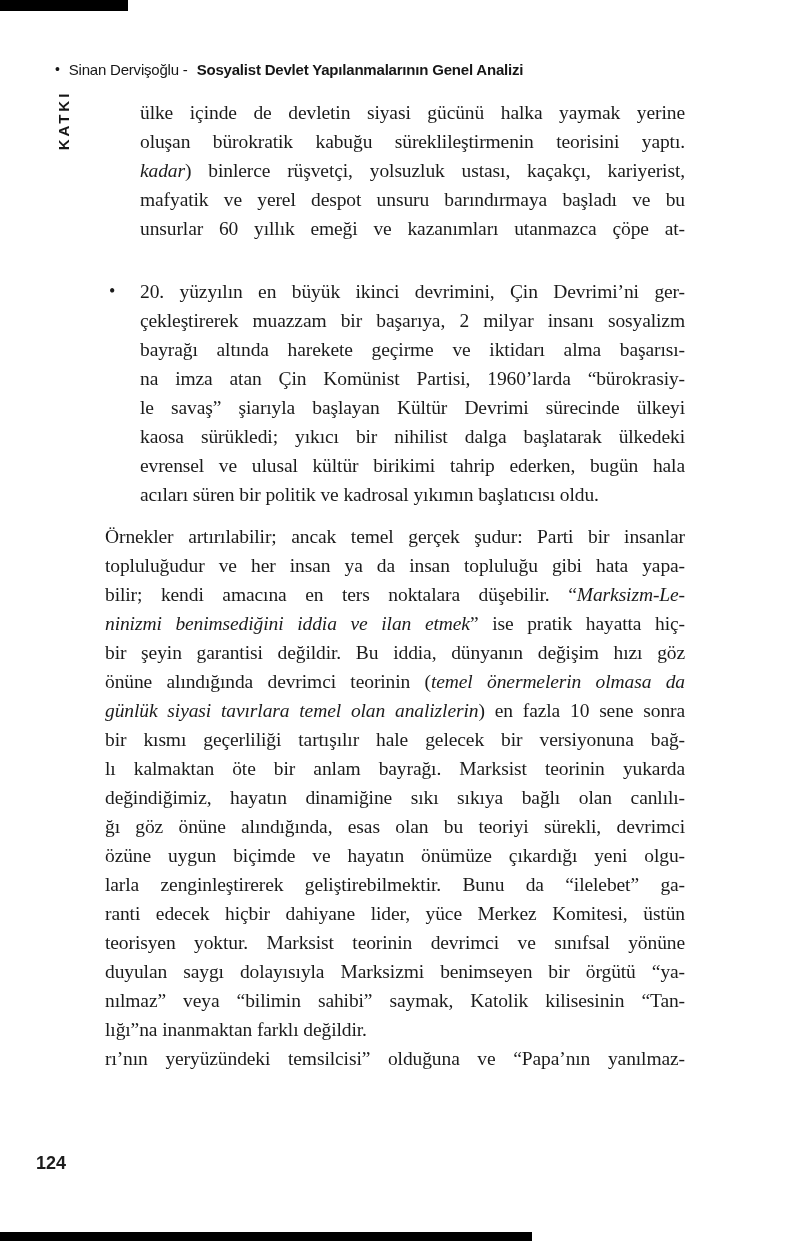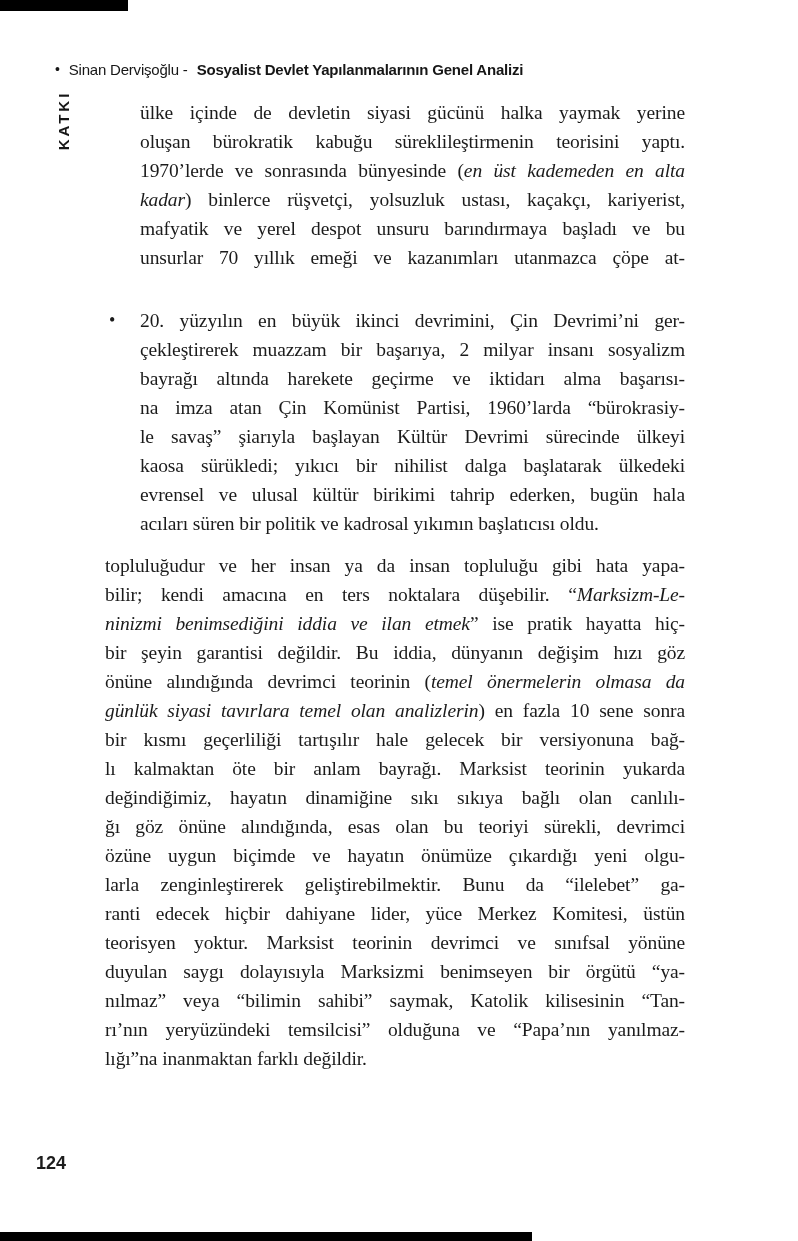--- a/index.html
+++ b/index.html
@@ -109,55 +109,55 @@
   </div>
 
   <div class="side-label">
     <span>KATKI</span>
   </div>
 
   <div class="content" id="paragraphs">
       <div class="para indent">
         <div class="line">ülke içinde de devletin siyasi gücünü halka yaymak yerine</div>
         <div class="line">oluşan bürokratik kabuğu süreklileştirmenin teorisini yaptı.</div>
-        <div class="line">1970’lerde ve sonrasında bünyesinde (<em>en üst kademeden en alta</em></div>
         <div class="line"><em>kadar</em>) binlerce rüşvetçi, yolsuzluk ustası, kaçakçı, kariyerist,</div>
         <div class="line">mafyatik ve yerel despot unsuru barındırmaya başladı ve bu</div>
-        <div class="line">unsurlar 70 yıllık emeği ve kazanımları utanmazca çöpe at-</div>
+        <div class="line">unsurlar 60 yıllık emeği ve kazanımları utanmazca çöpe at-</div>
       </div>
       <div class="para indent with-bullet">
         <span class="para-bullet">•</span>
         <div class="line">20. yüzyılın en büyük ikinci devrimini, Çin Devrimi’ni ger-</div>
         <div class="line">çekleştirerek muazzam bir başarıya, 2 milyar insanı sosyalizm</div>
         <div class="line">bayrağı altında harekete geçirme ve iktidarı alma başarısı-</div>
         <div class="line">na imza atan Çin Komünist Partisi, 1960’larda “bürokrasiy-</div>
         <div class="line">le savaş” şiarıyla başlayan Kültür Devrimi sürecinde ülkeyi</div>
         <div class="line">kaosa sürükledi; yıkıcı bir nihilist dalga başlatarak ülkedeki</div>
         <div class="line">evrensel ve ulusal kültür birikimi tahrip ederken, bugün hala</div>
         <div class="line last">acıları süren bir politik ve kadrosal yıkımın başlatıcısı oldu.</div>
       </div>
       <div class="para">
+        <div class="line">Örnekler artırılabilir; ancak temel gerçek şudur: Parti bir insanlar</div>
         <div class="line">topluluğudur ve her insan ya da insan topluluğu gibi hata yapa-</div>
         <div class="line">bilir; kendi amacına en ters noktalara düşebilir. “<em>Marksizm-Le-</em></div>
         <div class="line"><em>ninizmi benimsediğini iddia ve ilan etmek</em>” ise pratik hayatta hiç-</div>
         <div class="line">bir şeyin garantisi değildir. Bu iddia, dünyanın değişim hızı göz</div>
         <div class="line">önüne alındığında devrimci teorinin (<em>temel önermelerin olmasa da</em></div>
         <div class="line"><em>günlük siyasi tavırlara temel olan analizlerin</em>) en fazla 10 sene sonra</div>
         <div class="line">bir kısmı geçerliliği tartışılır hale gelecek bir versiyonuna bağ-</div>
         <div class="line">lı kalmaktan öte bir anlam bayrağı. Marksist teorinin yukarda</div>
         <div class="line">değindiğimiz, hayatın dinamiğine sıkı sıkıya bağlı olan canlılı-</div>
         <div class="line">ğı göz önüne alındığında, esas olan bu teoriyi sürekli, devrimci</div>
         <div class="line">özüne uygun biçimde ve hayatın önümüze çıkardığı yeni olgu-</div>
         <div class="line">larla zenginleştirerek geliştirebilmektir. Bunu da “ilelebet” ga-</div>
         <div class="line">ranti edecek hiçbir dahiyane lider, yüce Merkez Komitesi, üstün</div>
         <div class="line">teorisyen yoktur. Marksist teorinin devrimci ve sınıfsal yönüne</div>
         <div class="line">duyulan saygı dolayısıyla Marksizmi benimseyen bir örgütü “ya-</div>
         <div class="line">nılmaz” veya “bilimin sahibi” saymak, Katolik kilisesinin “Tan-</div>
+        <div class="line last">lığı”na inanmaktan farklı değildir.</div>
         <div class="line">rı’nın yeryüzündeki temsilcisi” olduğuna ve “Papa’nın yanılmaz-</div>
-        <div class="line last">lığı”na inanmaktan farklı değildir.</div>
       </div>
     </div>
 
   <div class="page-number">124</div>
 
   <div class="edge-bar bottom"></div>
 
 </div>
 
 </body></html>

